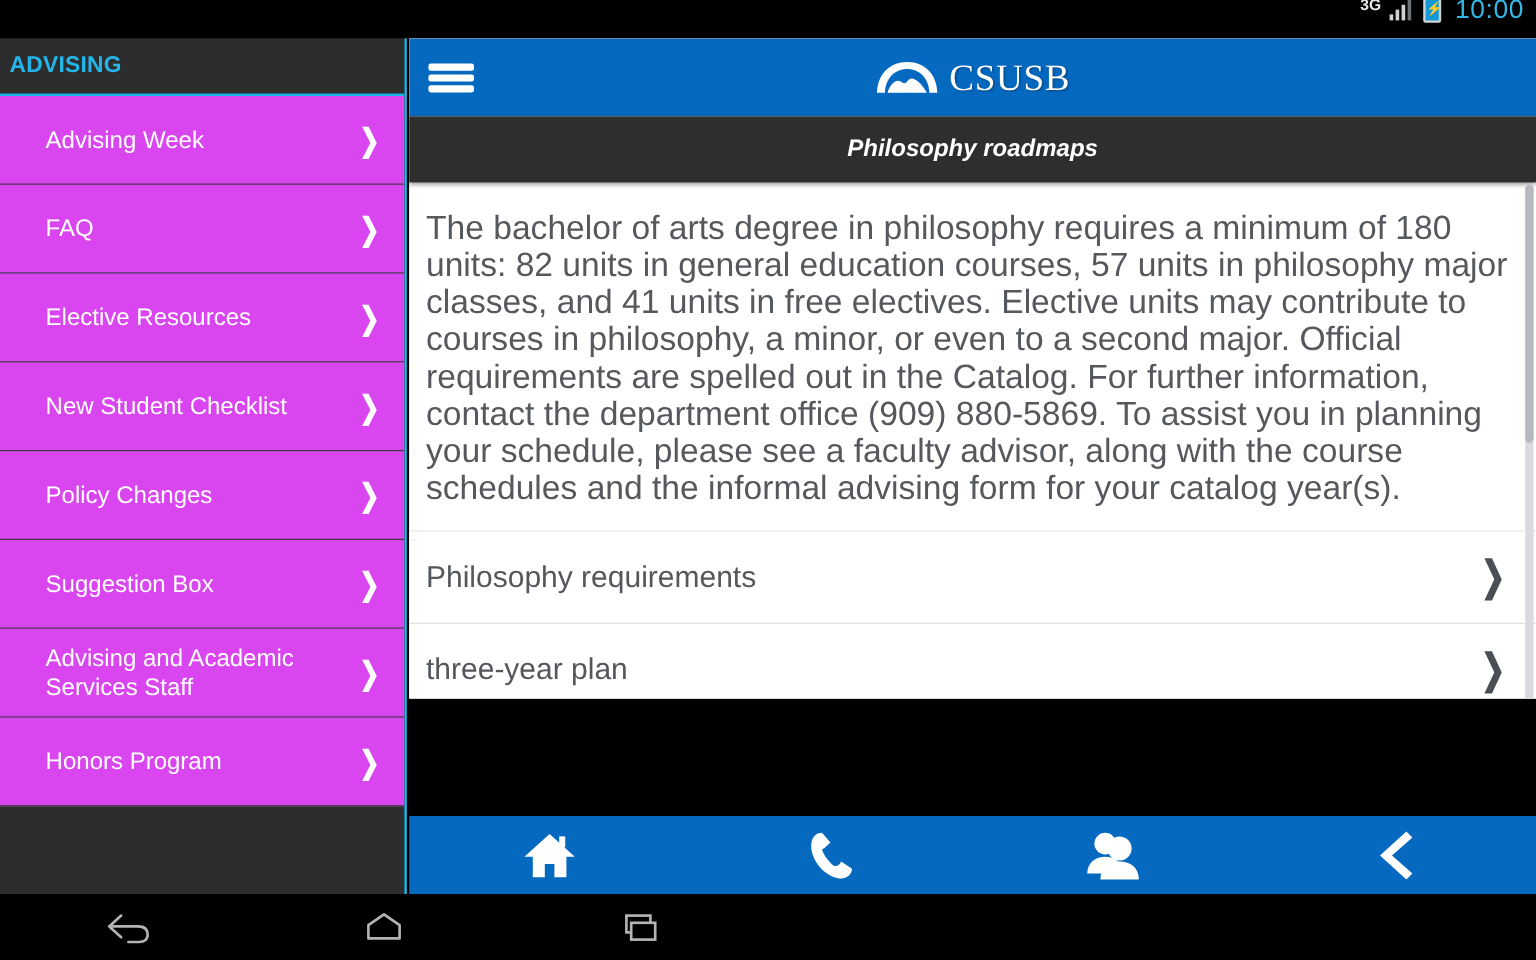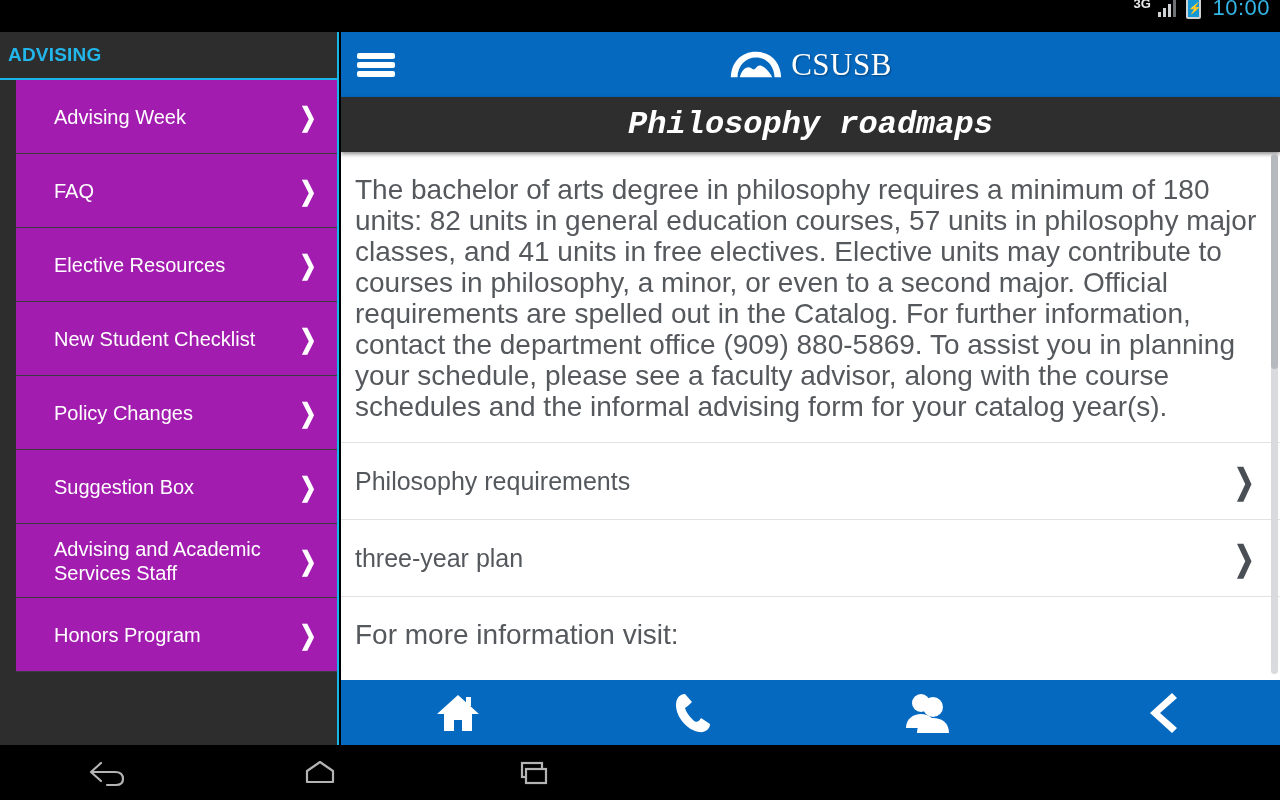--- a/index.html
+++ b/index.html
@@ -55,37 +55,36 @@
   .sb-section{
     height:48px; display:flex; align-items:center;
     padding-left:8px; background:#2d2d2d;
     border-bottom:2px solid #18b5e8;
   }
   .sb-section span{
     color:#22b6ea; font-size:19px; font-weight:bold; letter-spacing:0.2px;
   }
   .sb-item{
     height:74px; display:flex; align-items:center;
-    padding:0 18px 0 38px; background:#a21caf;
+    padding:0 18px 0 38px; background:#d946ef;
     border-bottom:1px solid #3b3b3b;
     justify-content:space-between;
-    margin-left:16px;
   }
   .sb-item .lbl{
     color:#fff; font-size:20px; line-height:24px; font-weight:normal;
     max-width:255px;
   }
   .sb-chev{
     color:#fff; font-size:26px; font-weight:bold; line-height:1;
     transform:scaleX(0.78); flex:0 0 auto;
   }
 
   
   #main{
-    position:absolute; left:341px; top:0; width:939px; height:713px;
+    position:absolute; left:341px; top:0; width:939px; height:550px;
     background:#fff; overflow:hidden;
   }
   #app-bar{
     height:65px; background:#0569c0; display:flex; align-items:center;
     position:relative;
   }
   #hamburger{
     position:absolute; left:16px; top:50%; transform:translateY(-50%);
     width:38px; height:30px; display:flex; flex-direction:column;
     justify-content:space-between; padding:3px 0; cursor:pointer;
@@ -100,21 +99,21 @@
     font-size:31px; letter-spacing:0.5px; line-height:1;
     text-shadow:1px 1px 2px rgba(0,0,0,.35);
   }
   #page-title-bar{
     height:55px; background:#2e2e2e; display:flex;
     align-items:center; justify-content:center;
     box-shadow:0 2px 4px rgba(0,0,0,.45);
     position:relative; z-index:3;
   }
   #page-title-bar span{
-    color:#fff; font-size:32px; font-weight:bold; font-style:italic;font-family:Liberation Mono, monospace;
+    color:#fff; font-size:20px; font-weight:bold; font-style:italic;
   }
 
   #content{
     position:absolute; left:0; top:120px; width:939px; height:527px;
     background:#fff; overflow:hidden;
   }
   .para{
     padding:22px 22px 20px 14px;
     color:#55585c; font-size:28px; line-height:31px;
     border-bottom:1px solid #e2e2e2;

